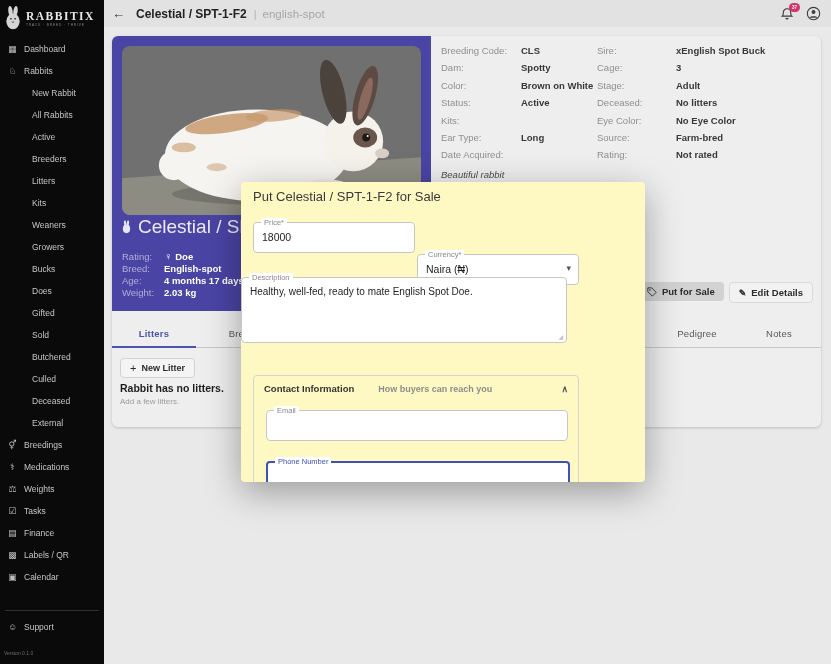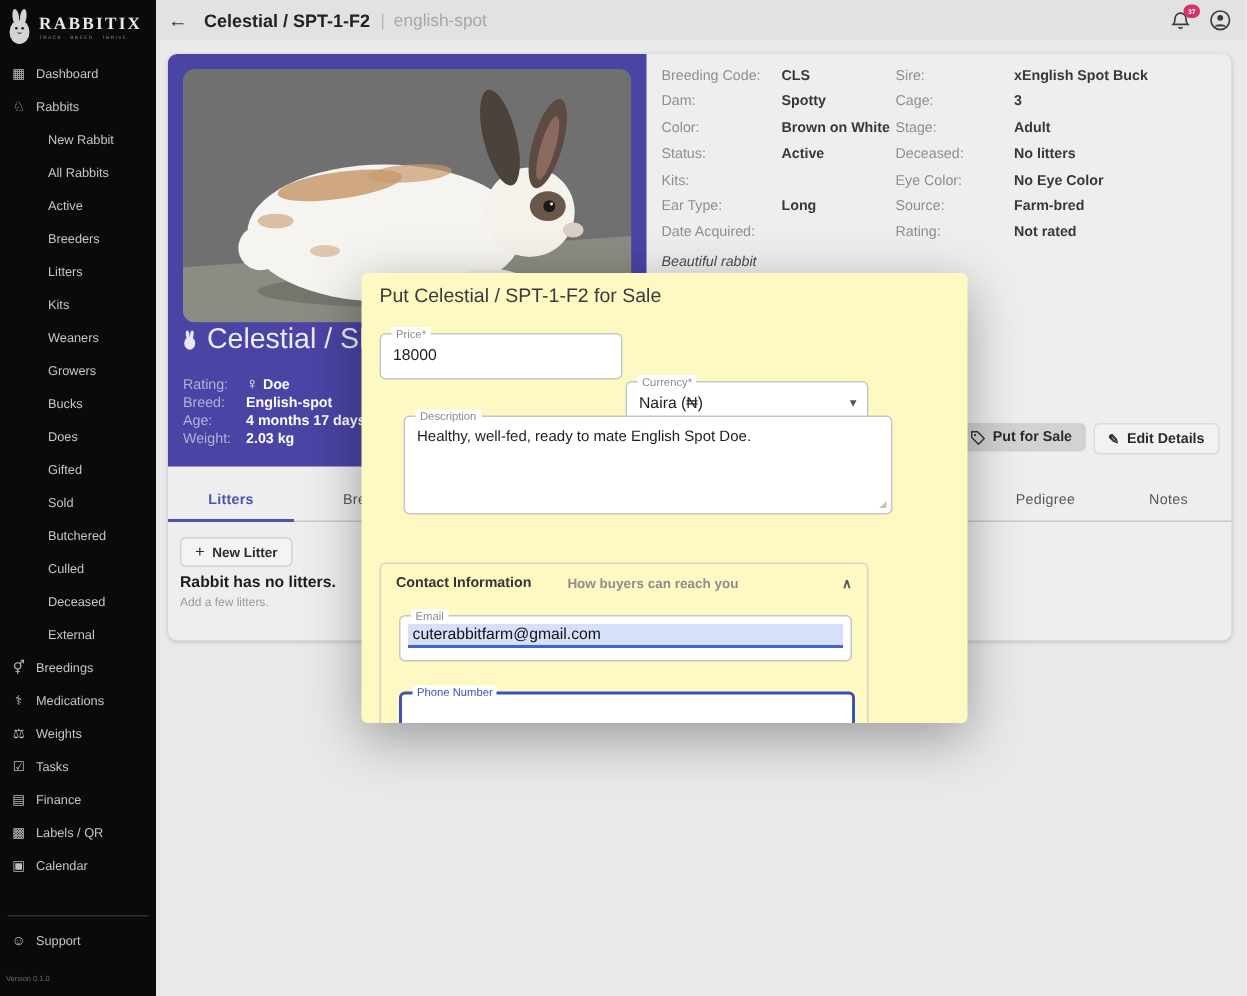--- a/index.html
+++ b/index.html
@@ -82,21 +82,21 @@
   
   .modal{position:absolute;left:241px;top:182px;width:404px;height:300px;background:#fef9c3;border-radius:4px;
          box-shadow:0 10px 36px rgba(0,0,0,.34);z-index:10;overflow:hidden;}
   .modal-title{position:absolute;left:12px;top:7px;font-size:13px;color:#3a3a3a;}
   .field{position:absolute;border:1px solid #c6c6c6;border-radius:4px;background:#fff;}
   .flabel{position:absolute;top:-5px;left:7px;background:#fff;padding:0 3px;font-size:7.5px;color:#8a8a8a;white-space:nowrap;}
   .fvalue{padding:8px 8px 0 8px;font-size:10.5px;color:#1e1e1e;}
   .f-price{left:12px;top:40px;width:160px;height:29px;}
   .f-currency{left:176px;top:40px;width:160px;height:29px;margin-top:32px;}
   .dd-arrow{position:absolute;right:7px;top:8px;font-size:9px;color:#555;}
-  .f-desc{left:28px;top:95px;width:324px;height:64px;}
+  .f-desc{left:0;top:95px;width:324px;height:64px;}
   .resize-grip{position:absolute;right:3px;bottom:2px;font-size:6px;color:#c2c2c2;}
   .contact-box{position:absolute;left:12px;top:193px;width:324px;height:150px;border:1px solid #d4d4d4;border-radius:4px;}
   .contact-head{display:flex;align-items:center;padding:7px 10px 0 10px;font-weight:bold;}
   .contact-title{font-size:9.5px;color:#333;}
   .contact-sub{font-size:9px;color:#8d8d8d;margin-left:24px;}
   .collapse{margin-left:auto;font-size:9px;color:#555;cursor:pointer;}
   .f-email{left:12px;top:34px;width:300px;height:29px;}
   .email-hl{display:block;margin:5px 5px 0 5px;padding:1px 3px;background:#d7e0fb;border-bottom:2px solid #4263d6;
             font-size:10.5px;color:#111;}
   .f-phone{left:12px;top:85px;width:300px;height:30px;border:2px solid #3f51b5;}
@@ -451,20 +451,19 @@
 
   <div class="contact-box">
     <div class="contact-head">
       <span class="contact-title">Contact Information</span>
       <span class="contact-sub">How buyers can reach you</span>
       <span class="collapse">∧</span>
     </div>
 
     <div class="field f-email">
       <span class="flabel">Email</span>
-      <span class="email-hl">cuterabbitfarm@gmail.com</span>
     </div>
 
     <div class="field f-phone">
       <span class="flabel">Phone Number</span>
     </div>
   </div>
 </div>
 
 </body></html>

